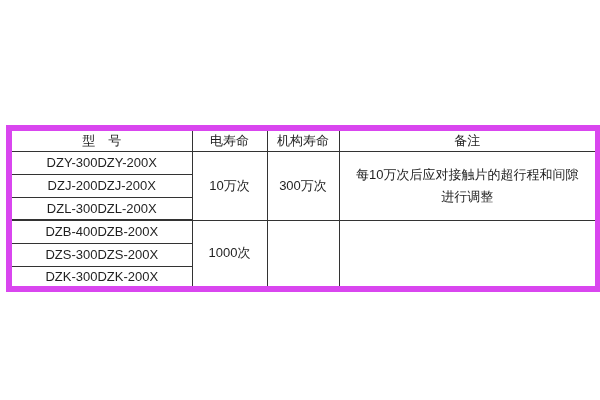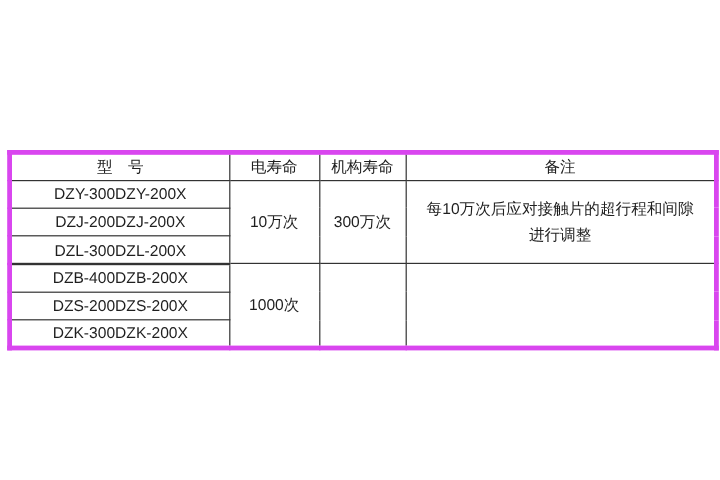--- a/index.html
+++ b/index.html
@@ -16,21 +16,21 @@
     font-family: "Liberation Sans", "DejaVu Sans", sans-serif;
   }
   table.spec {
     position: absolute;
     left: 6px;
     top: 125px;
     width: 589px;
     height: 167px;
     border-collapse: collapse;
     table-layout: fixed;
-    border: 4px solid #d946ef;
+    border: 6px solid #d946ef;
     background: #ffffff;
   }
   table.spec th,
   table.spec td {
     border: 1px solid #333333;
     font-size: 13px;
     font-weight: normal;
     color: #1f1f1f;
     padding: 0;
     text-align: center;
@@ -108,21 +108,21 @@
         </td>
         <td rowspan="3">1000次</td>
         <td rowspan="3"></td>
         <td rowspan="3" class="remark-cell">
           <div></div>
           <div></div>
         </td>
       </tr>
       <tr>
         <td class="model-cell">
-          <span class="model-a">DZS-200</span><span class="model-b">DZS-200X</span>
+          <span class="model-a">DZS-300</span><span class="model-b">DZS-200X</span>
         </td>
       </tr>
       <tr>
         <td class="model-cell">
           <span class="model-a">DZK-300</span><span class="model-b">DZK-200X</span>
         </td>
       </tr>
     </tbody>
   </table>
 </div>

